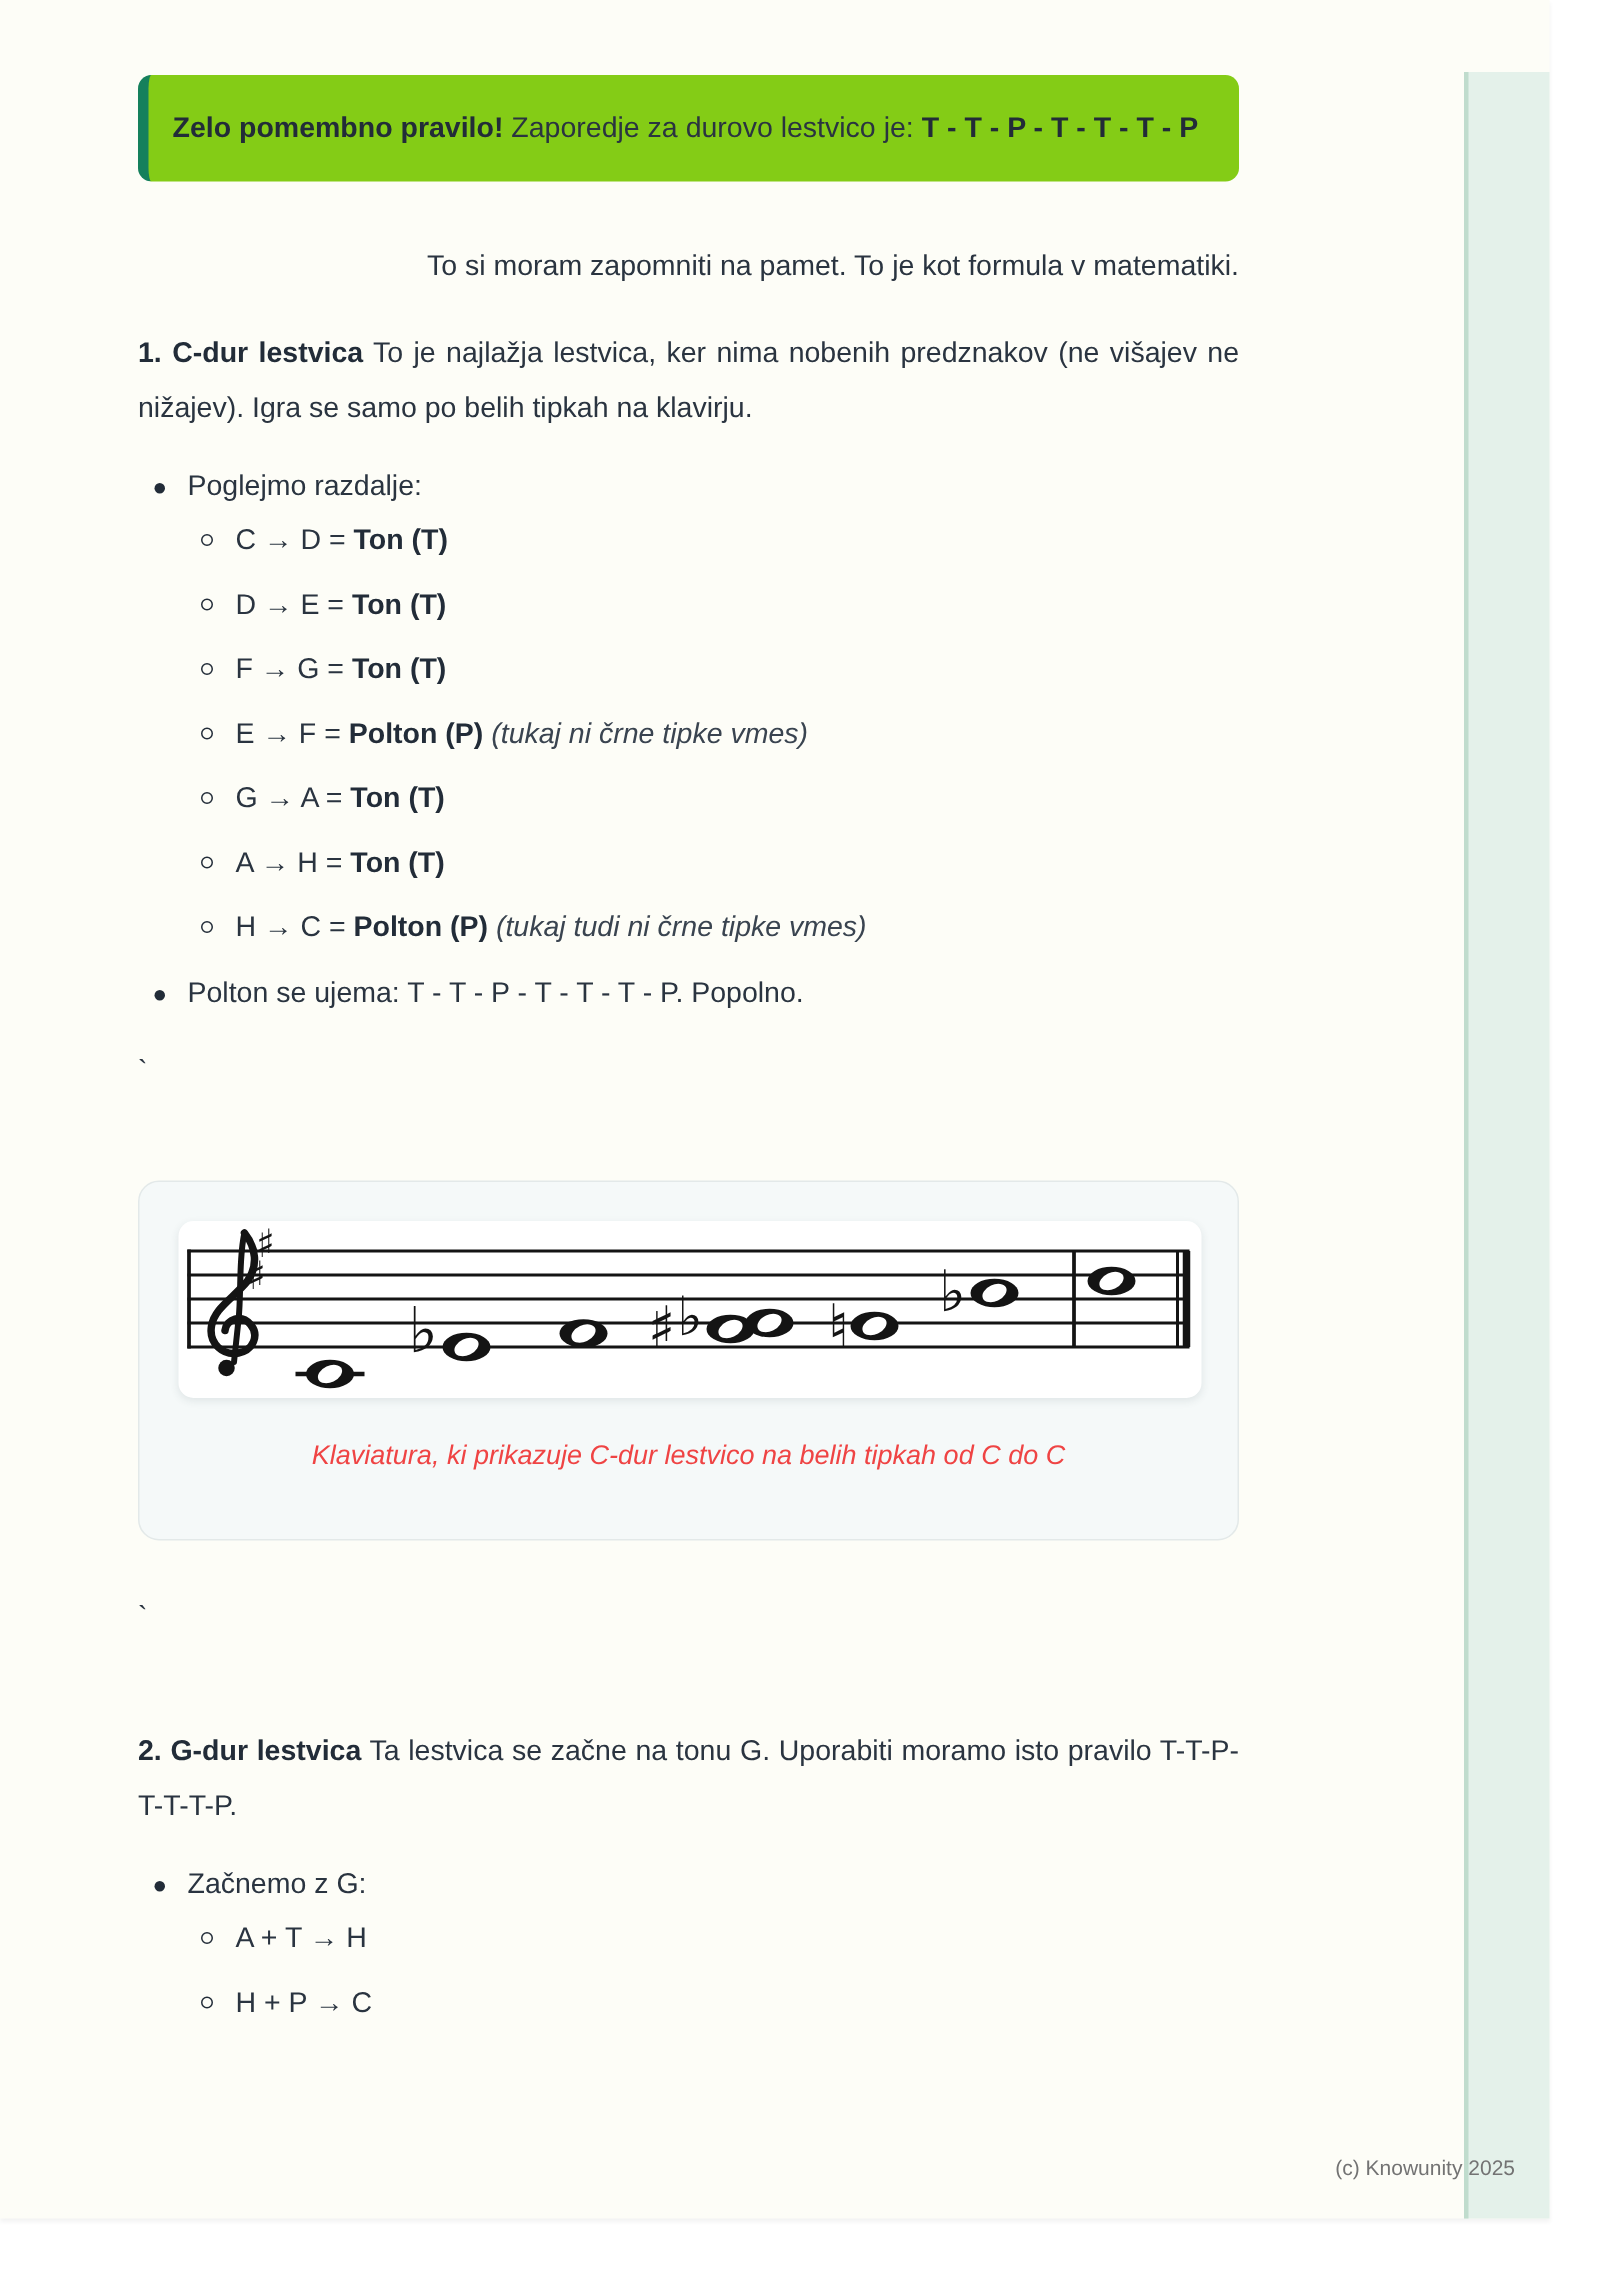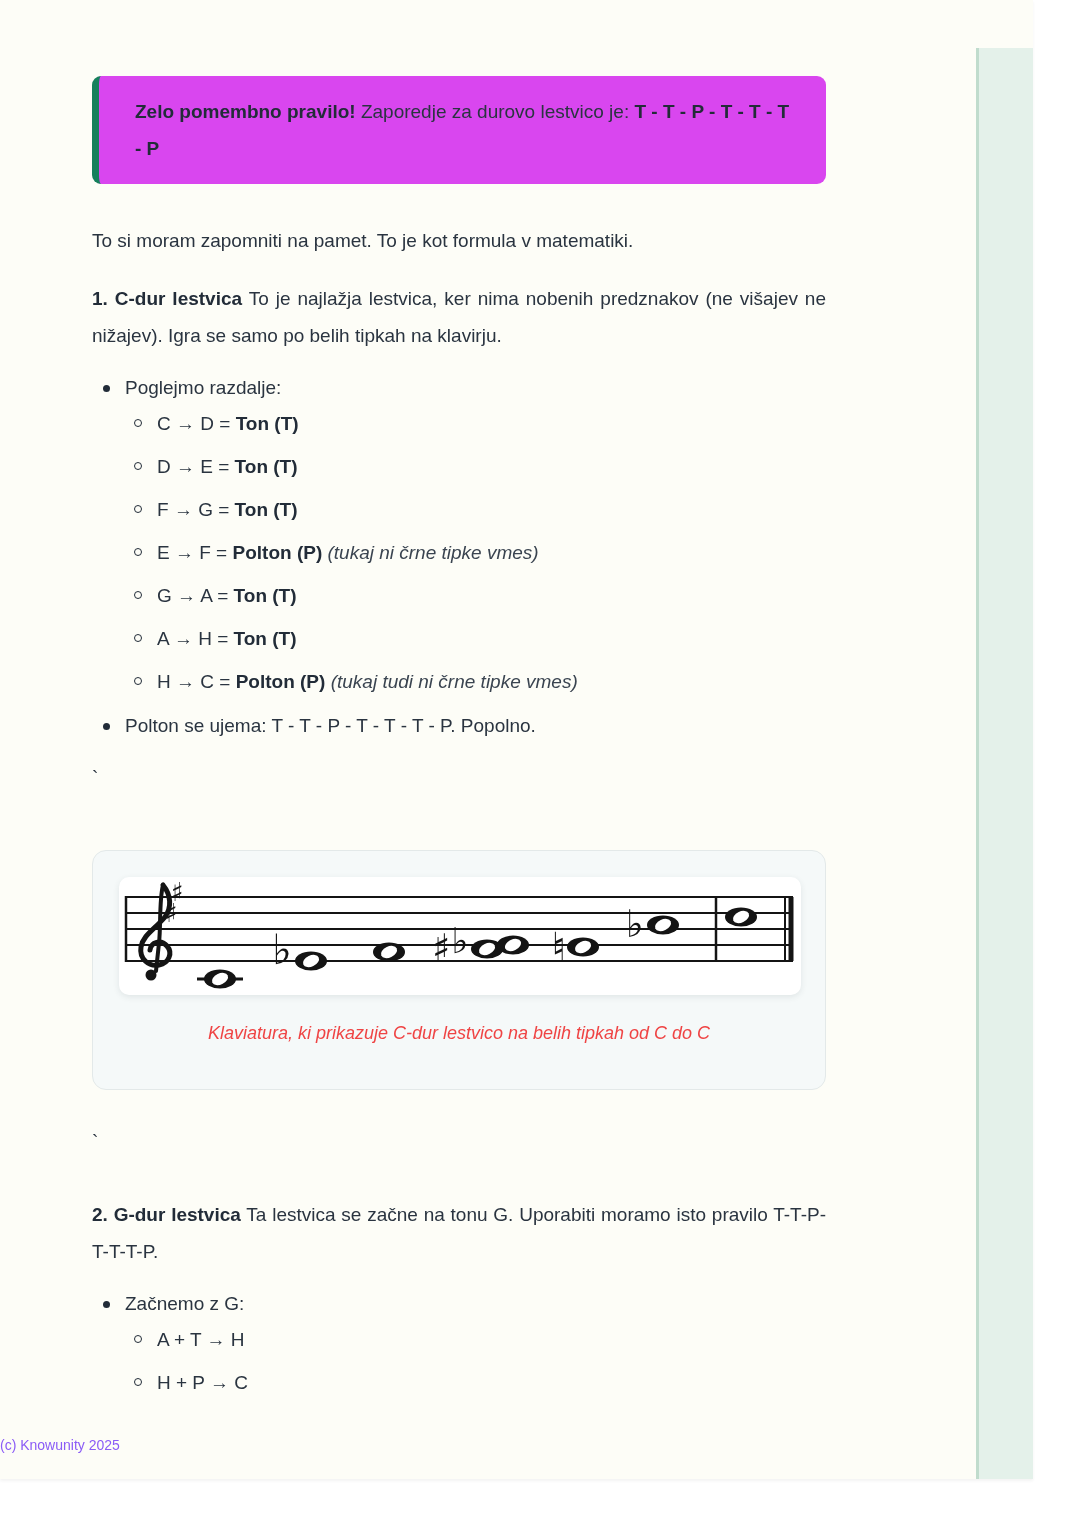--- a/index.html
+++ b/index.html
@@ -15,32 +15,32 @@
   }
   .side-stripe{
     position:absolute;left:976px;top:48px;width:54px;height:1431px;
     background:#e4f1ea;border-left:3px solid #c0dccd;
   }
   .content{
     position:absolute;left:92px;top:0;width:734px;
   }
   
   .callout{
-    margin-top:76px;
-    background:#d946ef;
+    margin-top:50px;
+    background:#84cc16;
     border-left:7px solid #15805c;
     border-radius:9px;
-    padding:17px 36px;
+    padding:17px 16px;
     box-sizing:border-box;
   }
   .callout p{margin:0;font-size:19px;line-height:37px;}
   .para{margin:0;font-size:19px;line-height:28px;}
-  .intro{margin-top:43px;}
+  .intro{margin-top:43px;text-align:right;}
   .section-para{margin-top:25px;line-height:37px;text-align:justify;}
-  .section-para.s2{margin-top:40px;}
+  .section-para.s2{margin-top:56px;}
   strong{font-weight:700;color:#222c38;}
   em.note-italic{font-style:italic;color:#3a4450;}
   
   ul{list-style:none;margin:0;padding:0;}
   ul.main-list{margin-top:20px;font-size:19px;}
   ul.main-list > li{position:relative;padding-left:33px;line-height:28px;margin-bottom:16px;}
   ul.main-list > li::before{
     content:"";position:absolute;left:11px;top:11px;width:7px;height:7px;
     border-radius:50%;background:#222c38;
   }
@@ -61,22 +61,22 @@
   }
   .staff-panel{
     width:682px;height:118px;background:#ffffff;border-radius:10px;
     box-shadow:0 2px 6px rgba(40,60,70,0.10);
   }
   .fig-caption{
     margin:24px 0 0 0;text-align:center;font-style:italic;
     font-size:18px;line-height:28px;color:#ef4444;
   }
   .footer{
-    position:absolute;left:0;top:1437px;width:1010px;
-    font-size:14px;color:#8b5cf6;z-index:5;
+    position:absolute;left:0;top:1437px;width:1010px;text-align:right;
+    font-size:14px;color:#737373;z-index:5;
   }
   svg text.acc{font-family:"DejaVu Sans",sans-serif;fill:#141414;}
 </style>
 </head>
 <body>
 
 <div class="page-bg"></div>
 <div class="side-stripe"></div>
 
 <div class="content">

